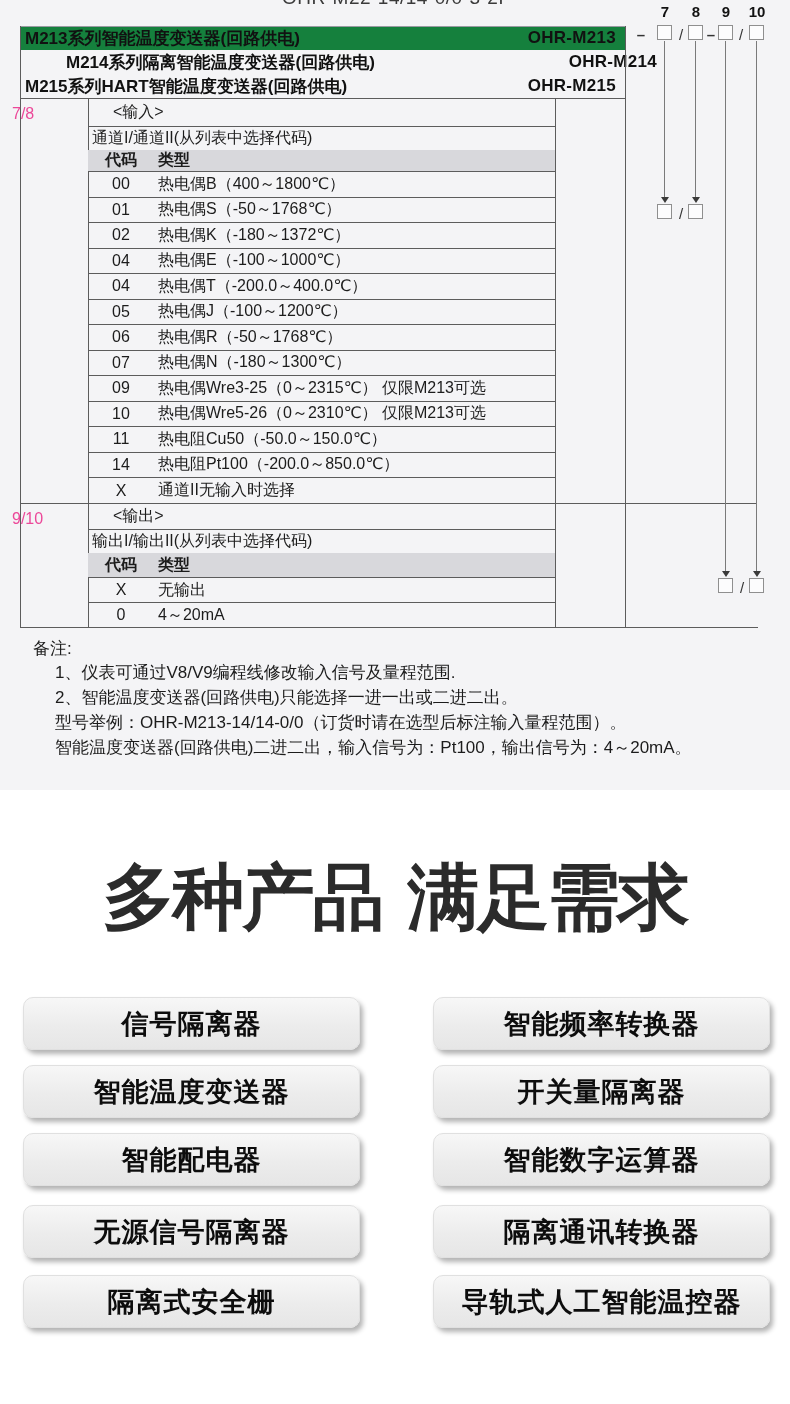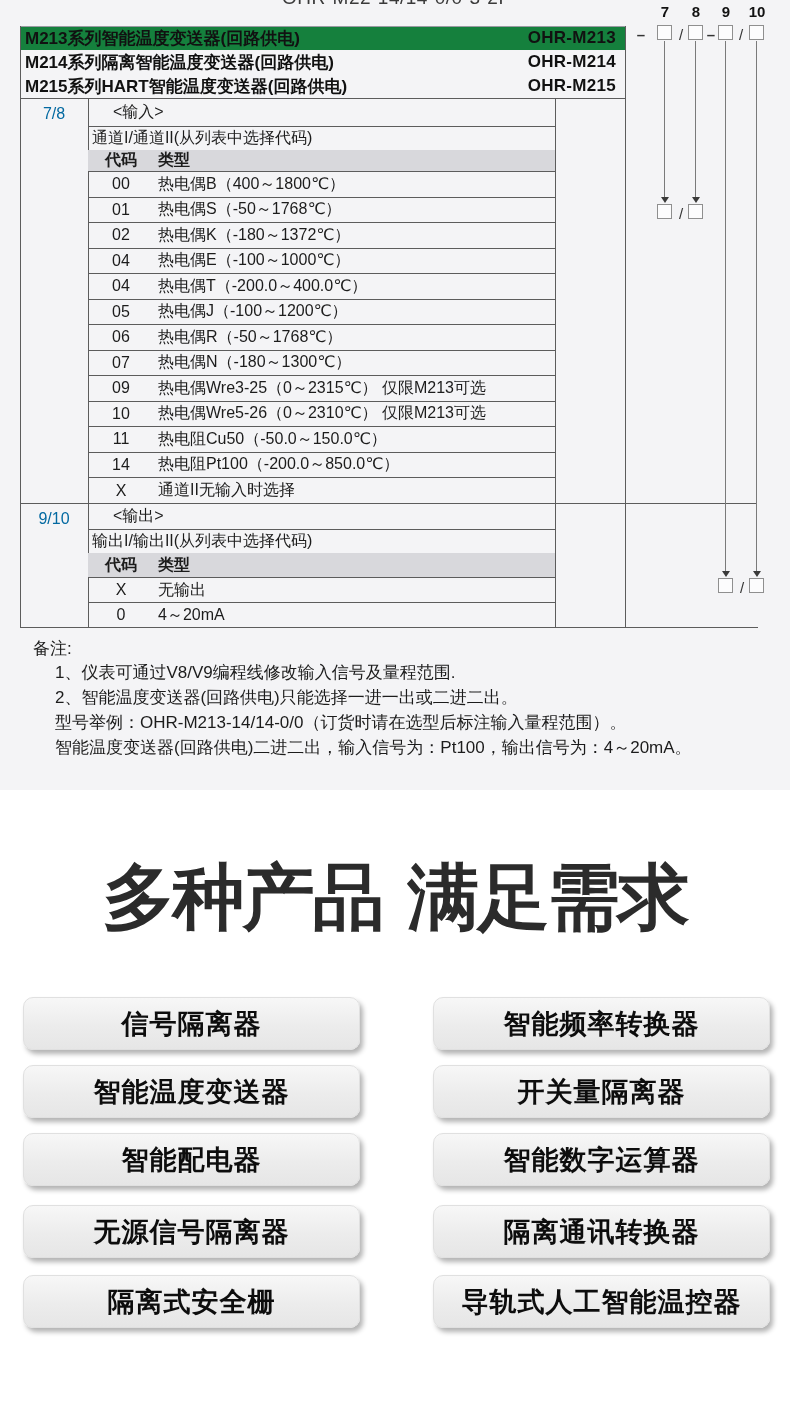--- a/index.html
+++ b/index.html
@@ -47,22 +47,22 @@
     border-bottom:1px solid #5c5c5c;
     white-space:nowrap;
   }
   .trow.noline{border-bottom:none;}
   .trow .code{width:66px;text-align:center;flex:0 0 66px;}
   .trow .type{margin-left:4px;}
   .t-title{padding-left:25px;}
   .t-sub{padding-left:4px;}
   .band{background:#d8d8dc;font-weight:bold;}
   .sec-label{
-    position:absolute;left:20px;width:68px;height:26px;
-    text-align:center;font-size:16px;color:#0369a1;line-height:26px;
+    position:absolute;left:12px;width:68px;height:26px;
+    font-size:16px;color:#ec4899;line-height:26px;
   }
   
   .digit{
     position:absolute;width:16px;text-align:center;top:3px;
     font-size:15px;font-weight:bold;color:#111;
   }
   .sel-box{
     position:absolute;width:15px;height:15px;
     border:1px solid #8f8f8f;background:#fcfcfd;box-sizing:border-box;
   }
@@ -102,21 +102,21 @@
 
 <div class="page">
   <div class="top-section"></div>
 
   <div class="clip-text">OHR-M22-14/14-0/0-3-2P</div>
 
   <div class="model-row hl" style="top:26px;">
     <span class="m-name">M213系列智能温度变送器(回路供电)</span>
     <span class="m-code">OHR-M213</span>
   </div>
-  <div class="model-row" style="top:50px;">
+  <div class="model-row" style="top:50px;padding-left:41px;">
     <span class="m-name">M214系列隔离智能温度变送器(回路供电)</span>
     <span class="m-code">OHR-M214</span>
   </div>
   <div class="model-row" style="top:74px;gap:12px;">
     <span class="m-name">M215系列HART智能温度变送器(回路供电)</span>
     <span class="m-code">OHR-M215</span>
   </div>
 
   <div class="hline" style="left:20px;top:26px;width:605px;background:#9a9aa2;"></div>
   <div class="hline" style="left:20px;top:98px;width:606px;"></div>

